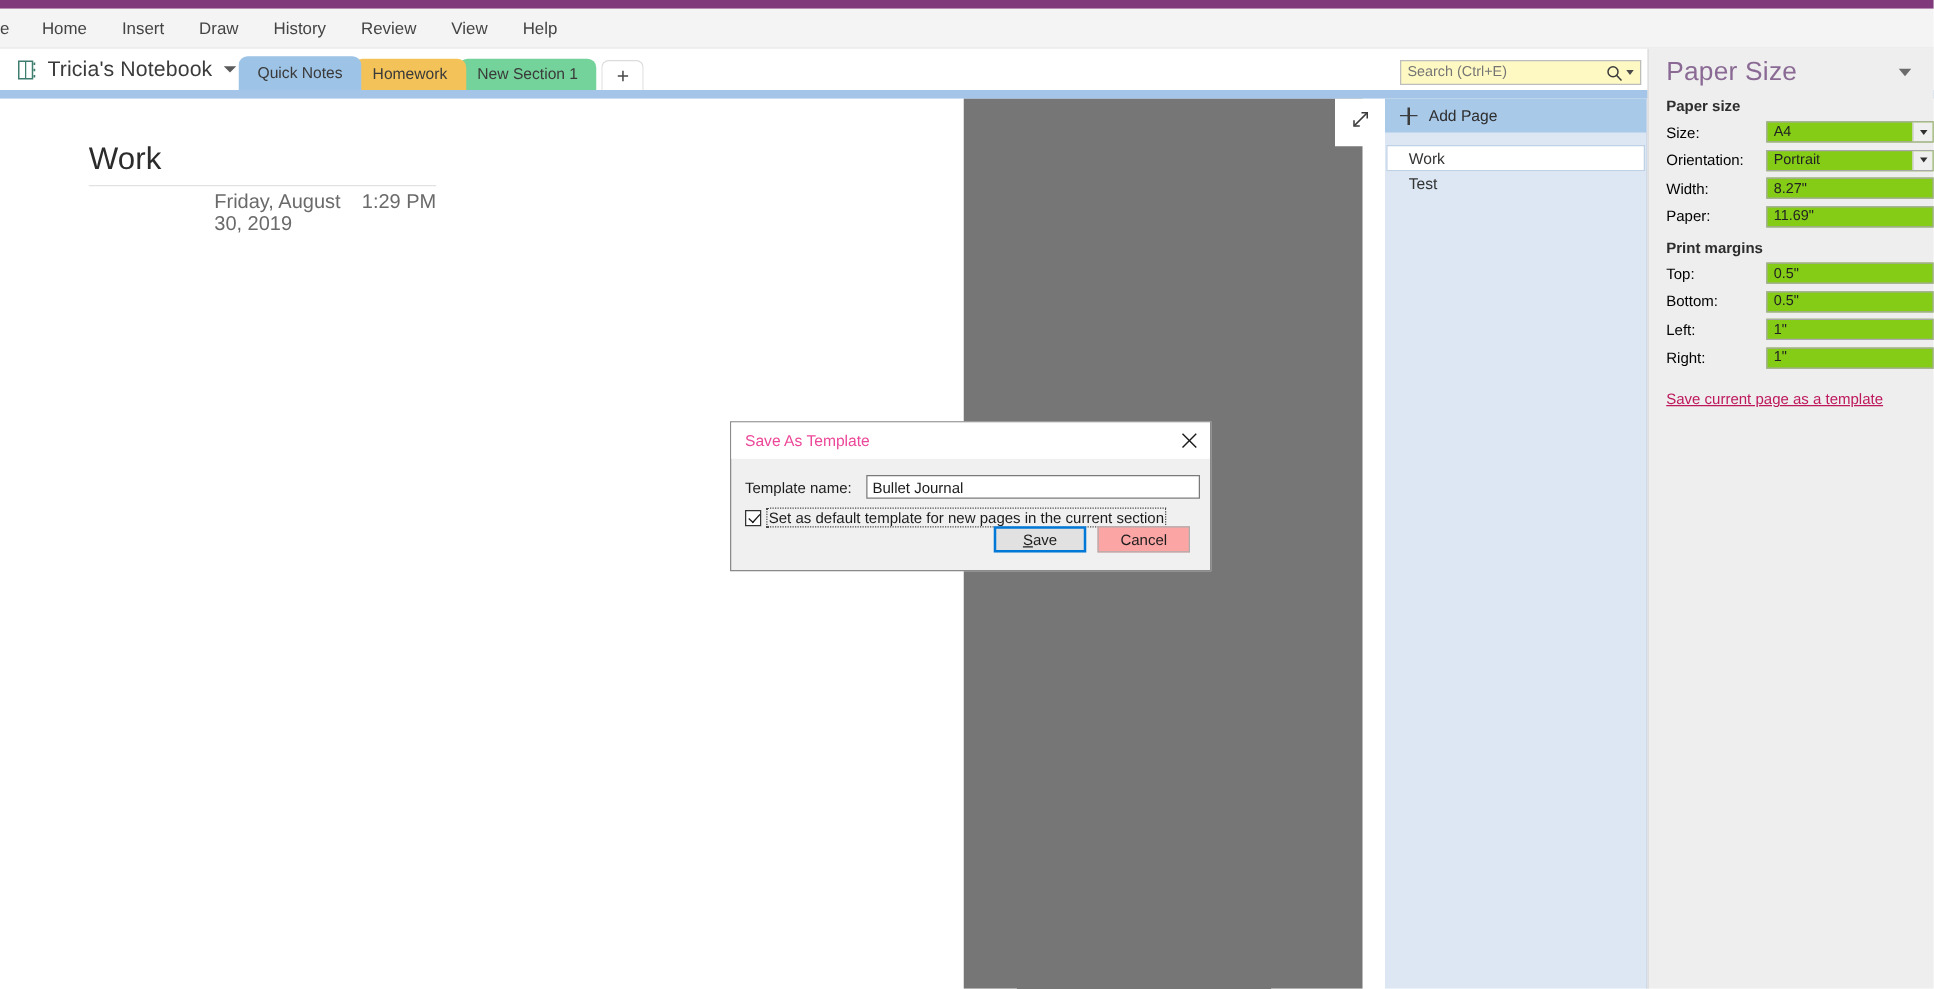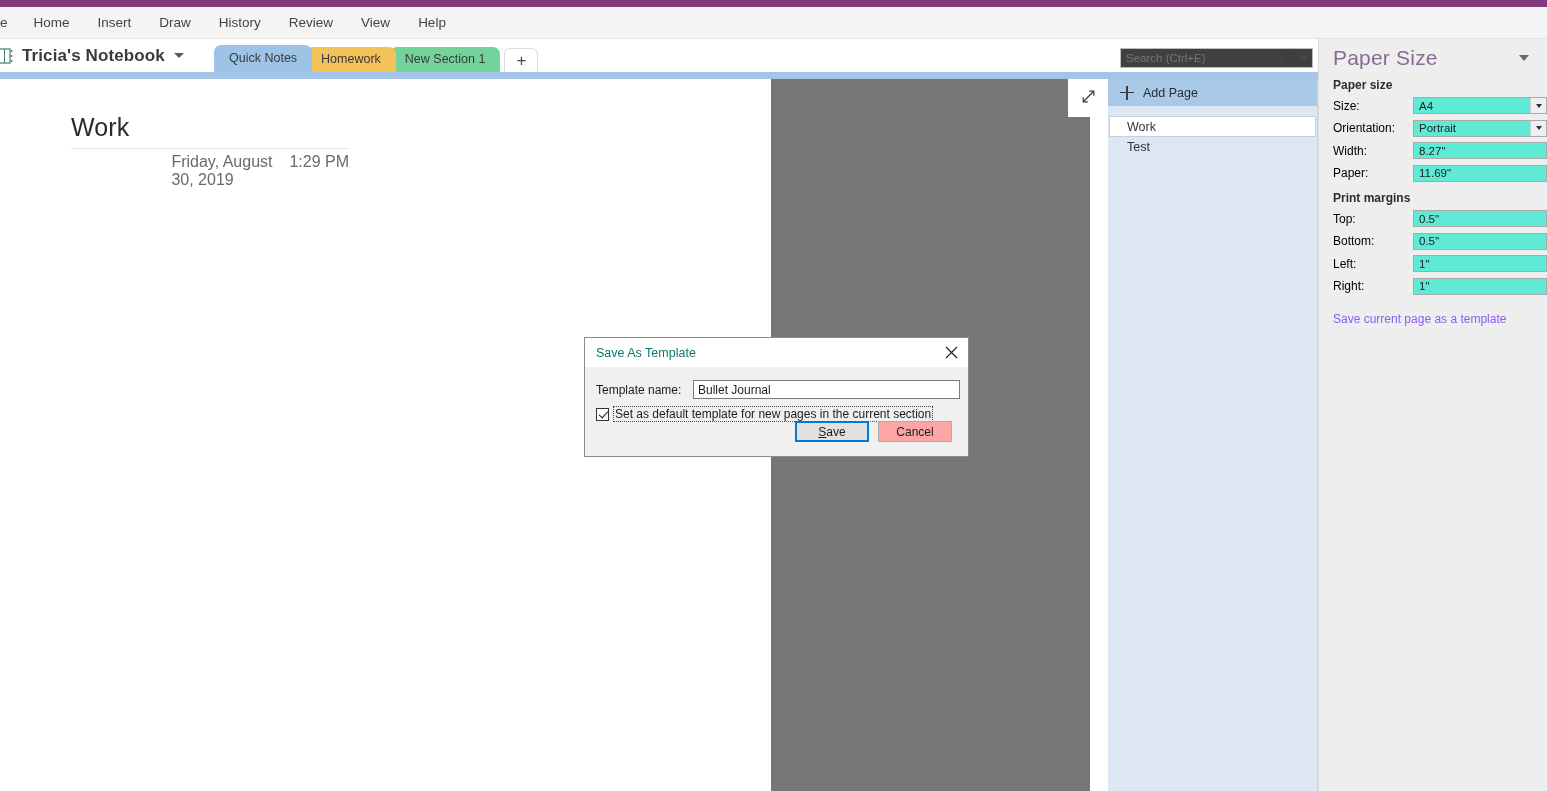--- a/index.html
+++ b/index.html
@@ -54,27 +54,26 @@
 
   
   .tabrow {
     position: absolute;
     left: 0; top: 39px;
     width: 1547px; height: 33px;
     background: #ffffff;
   }
   .notebook-chip {
     position: absolute;
-    left: 0px; top: 0px;
+    left: 16px; top: 0px;
     height: 33px;
     display: flex;
     align-items: center;
     padding-left: 2px;
     cursor: pointer;
-    font-weight: bold;
   }
   .nb-icon {
     width: 20px; height: 20px;
     margin-right: 4px;
     position: relative;
     flex: none;
     margin-left: -4px;
   }
   .nb-icon svg { display: block; }
   .nb-title {
@@ -86,21 +85,21 @@
   .nb-caret {
     margin-left: 9px;
     width: 0; height: 0;
     border-left: 5px solid transparent;
     border-right: 5px solid transparent;
     border-top: 5px solid #5a5a5a;
   }
 
   .tabs {
     position: absolute;
-    left: 214px; top: 0px;
+    left: 191px; top: 0px;
     height: 33px;
     display: flex;
     align-items: flex-end;
   }
   .tab {
     height: 25px;
     line-height: 25px;
     padding: 0 15px;
     margin-right: -6px;
     font-size: 12.5px;
@@ -141,21 +140,21 @@
     left: 0; top: 72px;
     width: 1547px; height: 7px;
     background: #a4c5e7;
   }
 
   
   .searchbox {
     position: absolute;
     left: 1120px; top: 48px;
     width: 193px; height: 20px;
-    background: #404040;
+    background: #fef9c3;
     border: 1px solid #bdbdbd;
     display: flex;
     align-items: center;
     box-sizing: border-box;
   }
   .search-input {
     border: none;
     outline: none;
     flex: 1;
     font-size: 11.5px;
@@ -331,21 +330,21 @@
   }
   .tp-row .lbl {
     width: 80px;
     font-size: 12px;
     color: #000000;
     flex: none;
   }
   .tp-field {
     flex: 1;
     height: 17px;
-    background: #5eead4;
+    background: #84cc16;
     border: 1px solid #a9a9a9;
     display: flex;
     align-items: center;
     box-sizing: border-box;
     font-size: 11.5px;
     color: #222222;
     padding-left: 5px;
     margin-right: 0px;
     gap: 40px;
   }
@@ -365,21 +364,22 @@
     width: 0; height: 0;
     border-left: 3.5px solid transparent;
     border-right: 3.5px solid transparent;
     border-top: 4px solid #303030;
     display: block;
   }
   .tp-link {
     display: inline-block;
     margin: 12px 0 12px 14px;
     font-size: 12px;
-    color: #8b5cf6;
+    color: #be185d;
+    text-decoration: underline;
     cursor: pointer;
   }
 
   
   .dialog {
     position: absolute;
     left: 584px; top: 337px;
     width: 385px; height: 120px;
     background: #f0f0f0;
     border: 1px solid #8a8a8a;
@@ -390,21 +390,21 @@
     height: 29px;
     background: #ffffff;
     display: flex;
     align-items: center;
     justify-content: space-between;
     padding: 0 0 0 11px;
     box-sizing: border-box;
   }
   .dlg-title {
     font-size: 12.5px;
-    color: #0f766e;
+    color: #ec4899;
   }
   .dlg-close {
     width: 34px; height: 29px;
     display: flex;
     align-items: center;
     justify-content: center;
     cursor: pointer;
   }
   .dlg-body {
     padding: 13px 8px 0 11px;

